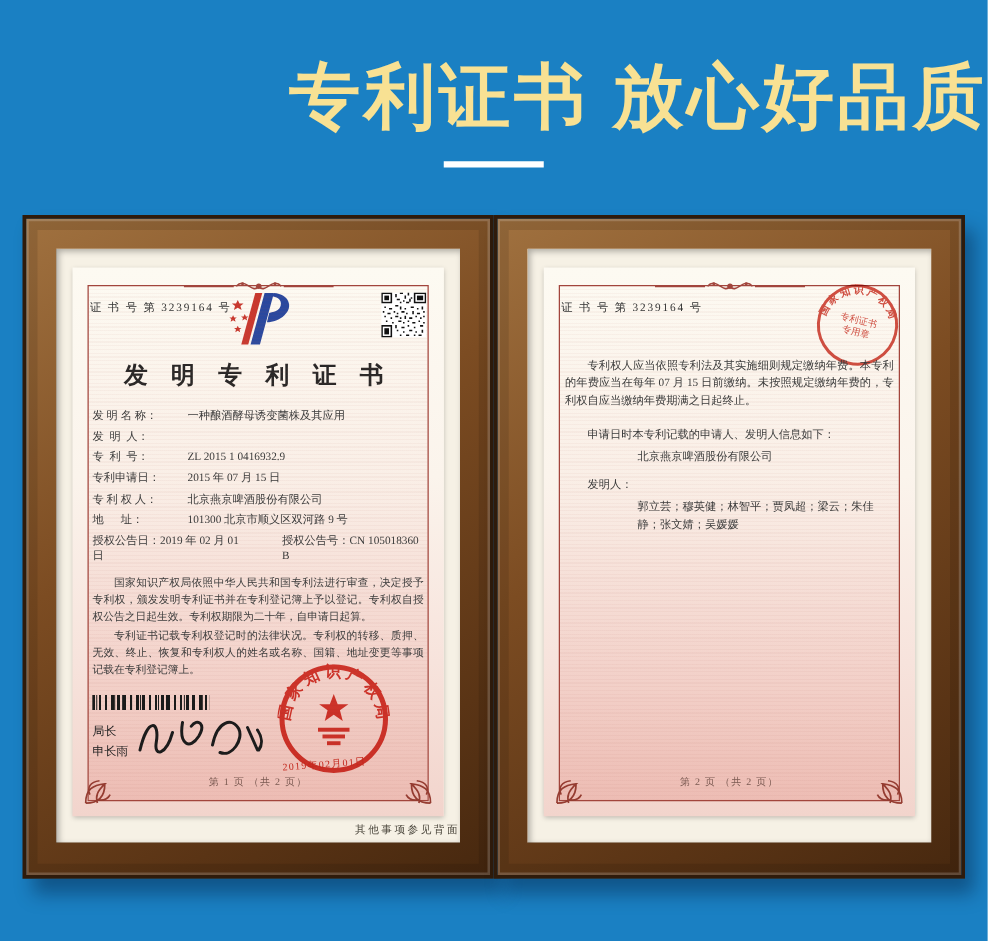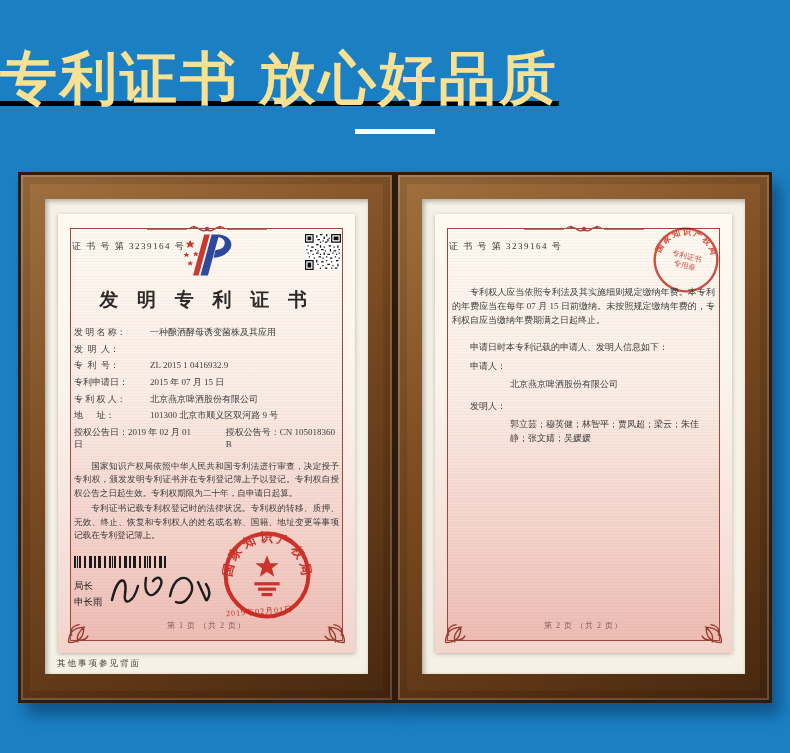--- a/index.html
+++ b/index.html
@@ -1,19 +1,19 @@
 <!DOCTYPE html>
 <html><head>
 <meta charset="utf-8">
 <style>
   html,body{margin:0;padding:0;}
   .canvas{position:relative;width:790px;height:753px;background:#1a80c3;overflow:hidden;
           font-family:"Liberation Sans",sans-serif;}
   
-  .banner{position:absolute;top:0;left:0;right:0;text-align:left;text-decoration:underline;}
+  .banner{position:absolute;top:0;left:0;right:0;text-align:right;}
   .banner h1{margin:46px 0 0;font-size:57px;font-weight:800;letter-spacing:3px;
              color:#f8e193;line-height:1.15;}
   .banner .underline{width:80px;height:5px;background:#ffffff;margin:17px auto 0;}
   
   .frames{position:absolute;top:172px;left:18px;right:18px;display:flex;gap:0;}
   .frame{flex:1;height:531px;box-sizing:border-box;padding:24px 24px 26px;
          background:linear-gradient(150deg,#a0713f 0%,#7c4c22 42%,#5a3415 80%,#47280f 100%);
          border:3px solid #2f1b0b;
          box-shadow:inset 0 0 0 2px rgba(255,255,255,.18),inset 0 0 0 9px rgba(0,0,0,.10),
                     8px 12px 14px rgba(0,20,50,.40);}
@@ -28,22 +28,22 @@
              linear-gradient(180deg,rgba(236,180,170,0) 0%,rgba(236,180,170,.10) 45%,
              rgba(231,160,150,.28) 80%,rgba(228,148,138,.38) 100%);}
   .topmotif{position:absolute;top:7px;left:50%;transform:translateX(-50%);}
   .flourish{position:absolute;bottom:8px;width:34px;height:34px;}
   .flourish.bl{left:8px;}
   .flourish.br{right:8px;transform:scaleX(-1);}
   
   .certno{position:absolute;left:14px;top:26px;font-size:9px;letter-spacing:1.5px;color:#333;}
   .pagefoot{position:absolute;bottom:22px;left:0;right:0;text-align:center;font-size:8px;
             letter-spacing:1px;color:#7b5a52;}
-  .matnote{position:absolute;bottom:4px;left:0;right:0;text-align:left;font-size:8.5px;
-           letter-spacing:2px;color:#4a463c;font-family:"Liberation Serif",serif;padding-left:12px;}
+  .matnote{position:absolute;bottom:4px;left:0;right:0;text-align:right;font-size:8.5px;
+           letter-spacing:2px;color:#4a463c;font-family:"Liberation Serif",serif;}
   
   .qr{position:absolute;right:14px;top:20px;width:36px;height:36px;}
   .logo{display:block;margin:13px auto 0;width:58px;height:56px;}
   .ctitle{margin-top:4px;text-align:center;font-size:19px;font-weight:700;letter-spacing:7px;
           color:#222;}
   .l-body{position:absolute;left:16px;right:16px;top:113px;font-size:9px;line-height:1.3;}
   .field{display:flex;margin-bottom:5px;}
   .flabel{flex:0 0 76px;white-space:pre-wrap;}
   .fvalue{flex:1;white-space:pre-line;}
   .grantrow{display:flex;margin-top:2px;justify-content:flex-end;}
@@ -229,21 +229,20 @@
             <text font-size="12" fill="#d0483c" font-weight="bold" letter-spacing="3">
               <textPath href="#arcR" startOffset="10%">国家知识产权局</textPath>
             </text>
             <text x="50" y="48" text-anchor="middle" font-size="11" fill="#d0483c">专利证书</text>
             <text x="50" y="62" text-anchor="middle" font-size="11" fill="#d0483c">专用章</text>
           </svg>
 
           <div class="r-body">
             <p class="p1">专利权人应当依照专利法及其实施细则规定缴纳年费。本专利的年费应当在每年 07 月 15 日前缴纳。未按照规定缴纳年费的，专利权自应当缴纳年费期满之日起终止。</p>
             <div class="r-intro">申请日时本专利记载的申请人、发明人信息如下：</div>
-            <div class="r-label">申请人：</div>
             <div class="r-value">北京燕京啤酒股份有限公司</div>
             <div class="r-label2">发明人：</div>
             <div class="r-value">郭立芸；穆英健；林智平；贾凤超；梁云；朱佳静；张文婧；吴媛媛</div>
           </div>
 
           <div class="pagefoot">第 2 页 （共 2 页）</div>
 
           <svg class="flourish bl" viewBox="0 0 40 40">
             <path d="M3 37 C3 24 10 20 21 19 C14 26 12 30 14 37 M3 37 C16 37 21 30 21 19 M7 29 c-3 -6 0 -12 9 -13 M14 34 c6 1 10 -1 12 -5" stroke="#953c31" fill="none" stroke-width="1.6"></path>
           </svg>

